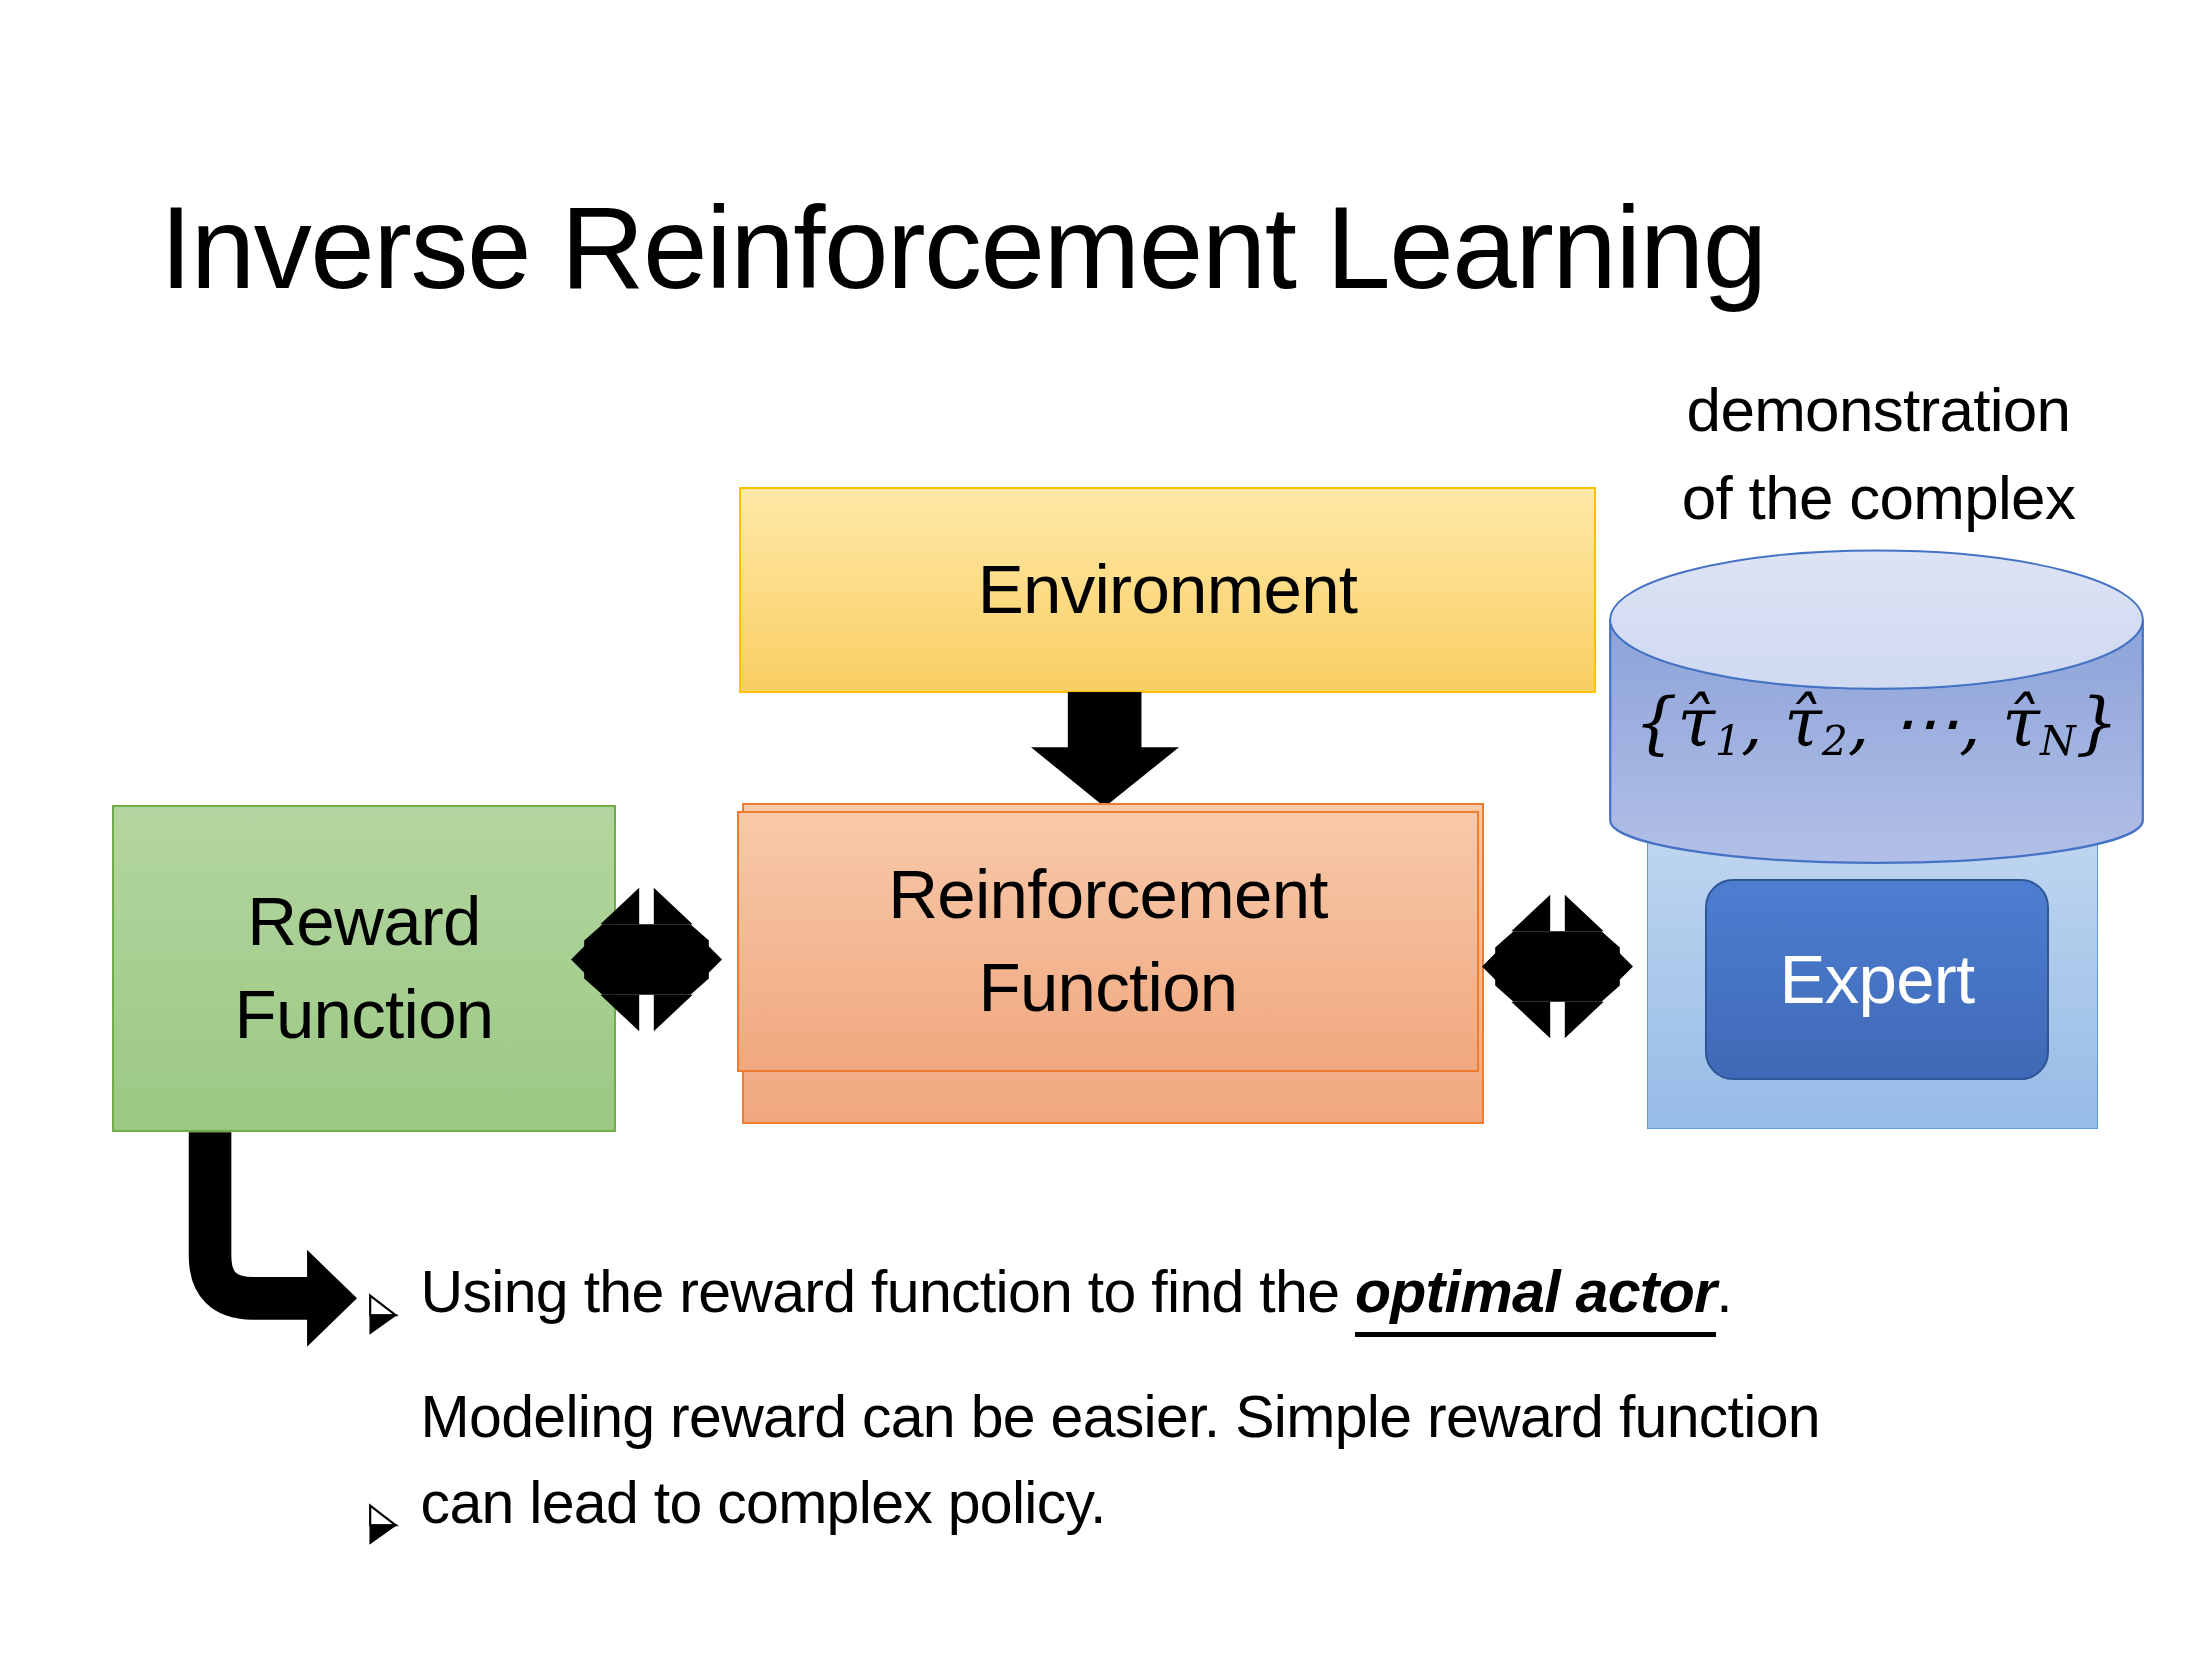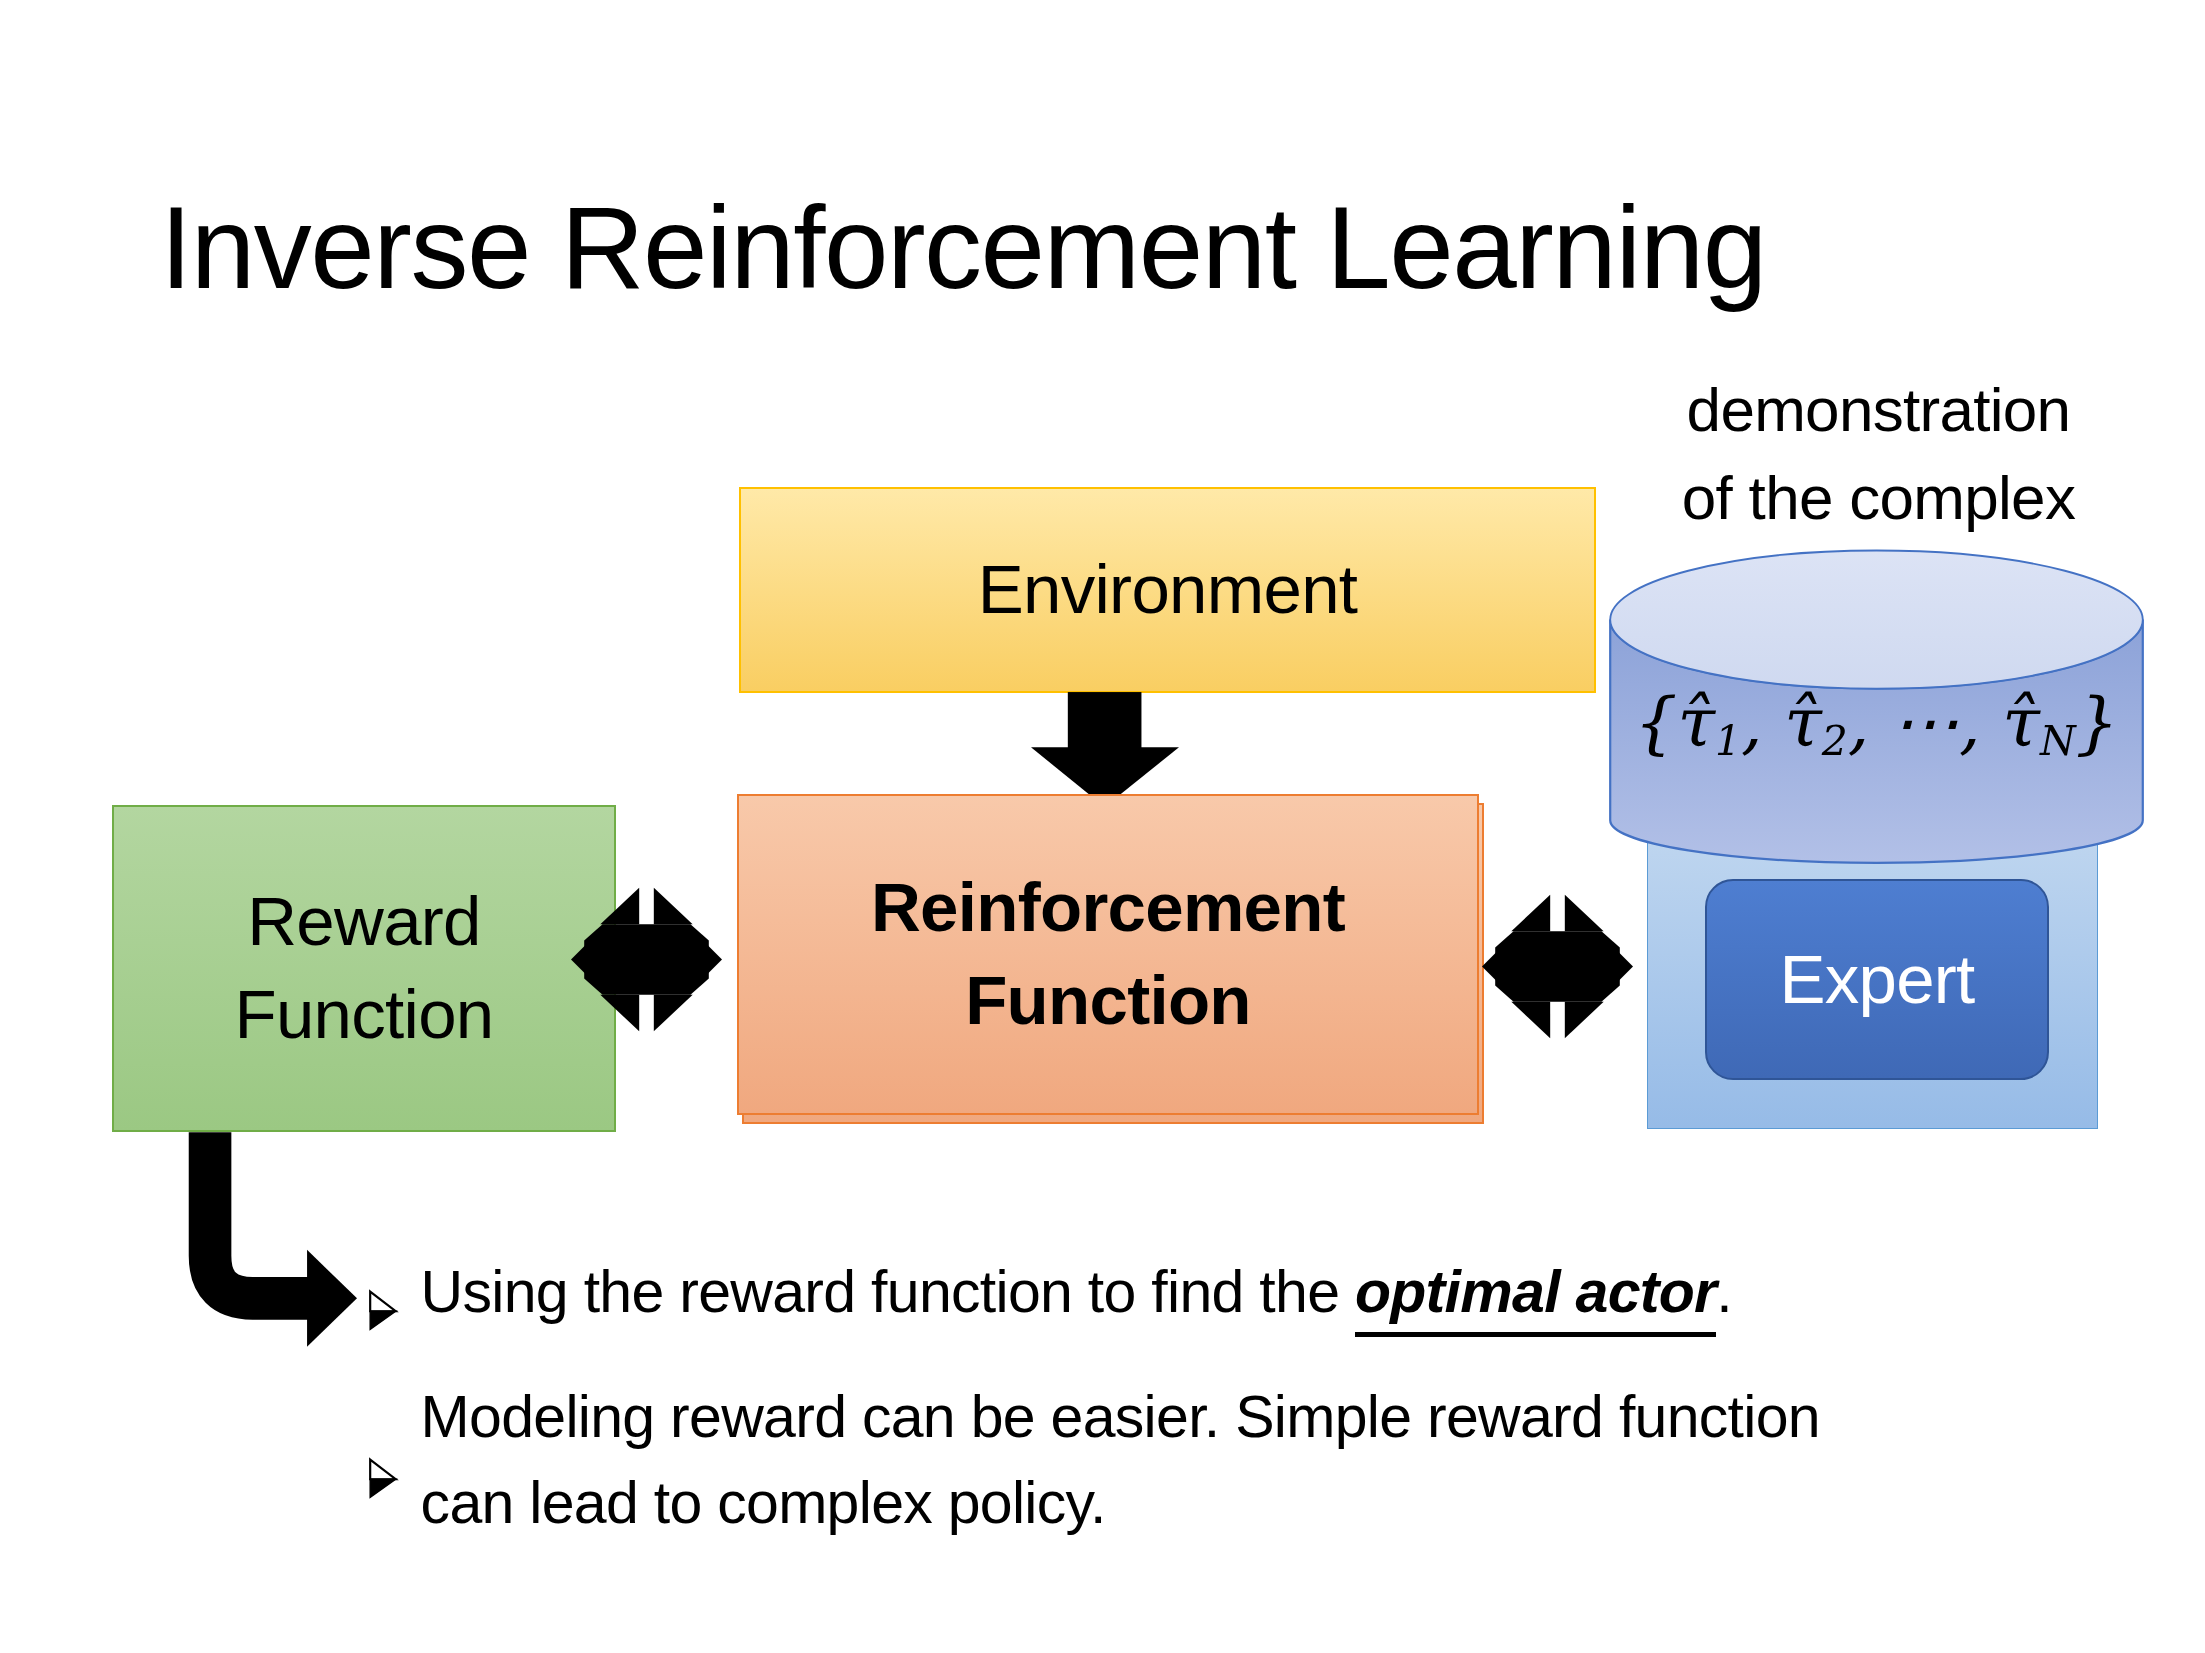--- a/index.html
+++ b/index.html
@@ -15,23 +15,23 @@
         text-align:center;font-size:69px;line-height:1.34;letter-spacing:-0.7px;}
   #env-box{left:739px;top:487px;width:857px;height:206px;
         background:linear-gradient(180deg,var(--env_fill_top),var(--env_fill_bottom));
         border:2.9px solid var(--env_border);}
   #reward-box{left:112px;top:805px;width:504px;height:327px;
         background:linear-gradient(180deg,var(--reward_fill_top),var(--reward_fill_bottom));
         border:2.2px solid var(--reward_border);}
   #rl-shadow{left:742px;top:803px;width:742px;height:321px;box-sizing:border-box;
         background:linear-gradient(180deg,var(--rl_fill_top),var(--rl_fill_bottom));
         border:2.9px solid var(--rl_border);}
-  #rl-box{left:737px;top:794px;width:742px;height:321px;
+  #rl-box{left:737px;top:811px;width:742px;height:261px;
         background:linear-gradient(180deg,var(--rl_fill_top),var(--rl_fill_bottom));
-        border:2.9px solid var(--rl_border);font-weight:bold;}
+        border:2.9px solid var(--rl_border);}
 
   
   #expert-container{left:1647px;top:809px;width:451px;height:320px;box-sizing:border-box;
         background:linear-gradient(180deg,var(--container_fill_top),var(--container_fill_bottom));
         border:1.5px solid var(--container_border);}
   #expert-box{left:1705px;top:879px;width:344px;height:201px;box-sizing:border-box;
         background:linear-gradient(180deg,var(--expert_fill_top),var(--expert_fill_bottom));
         border:2.9px solid var(--expert_border);border-radius:28px;
         display:flex;align-items:center;justify-content:center;
         font-size:69px;color:var(--expert_text);letter-spacing:-0.7px;}
@@ -44,21 +44,21 @@
   #formula .fsub{font-size:0.6em;vertical-align:-0.22em;}
 
   
   .blk{color:var(--arrow_color);}
   #down-arrow{left:1031px;top:692px;width:148px;height:115px;}
   #double-arrow-left{left:571px;top:886px;width:151px;height:147px;}
   #double-arrow-right{left:1482px;top:893px;width:151px;height:147px;}
   #elbow-arrow{left:188px;top:1132px;width:169px;height:221px;}
 
   
-  .bullet-row{display:flex;align-items:center;}
+  .bullet-row{display:flex;align-items:flex-end;}
   #bullet1{left:368px;top:1250px;width:1764px;}
   #bullet2{left:368px;top:1375px;width:1558px;}
   .bullet-marker{flex:0 0 auto;margin-top:35px;margin-right:20.6px;}
   .bullet-text{font-size:59px;line-height:1.45;letter-spacing:-0.7px;}
   #bullet2 .bullet-text{max-width:1470px;}
   .hl{font-weight:700;font-style:italic;border-bottom:5.1px solid #000;padding-bottom:7.4px;}
 </style>
 </head>
 <body>
 

